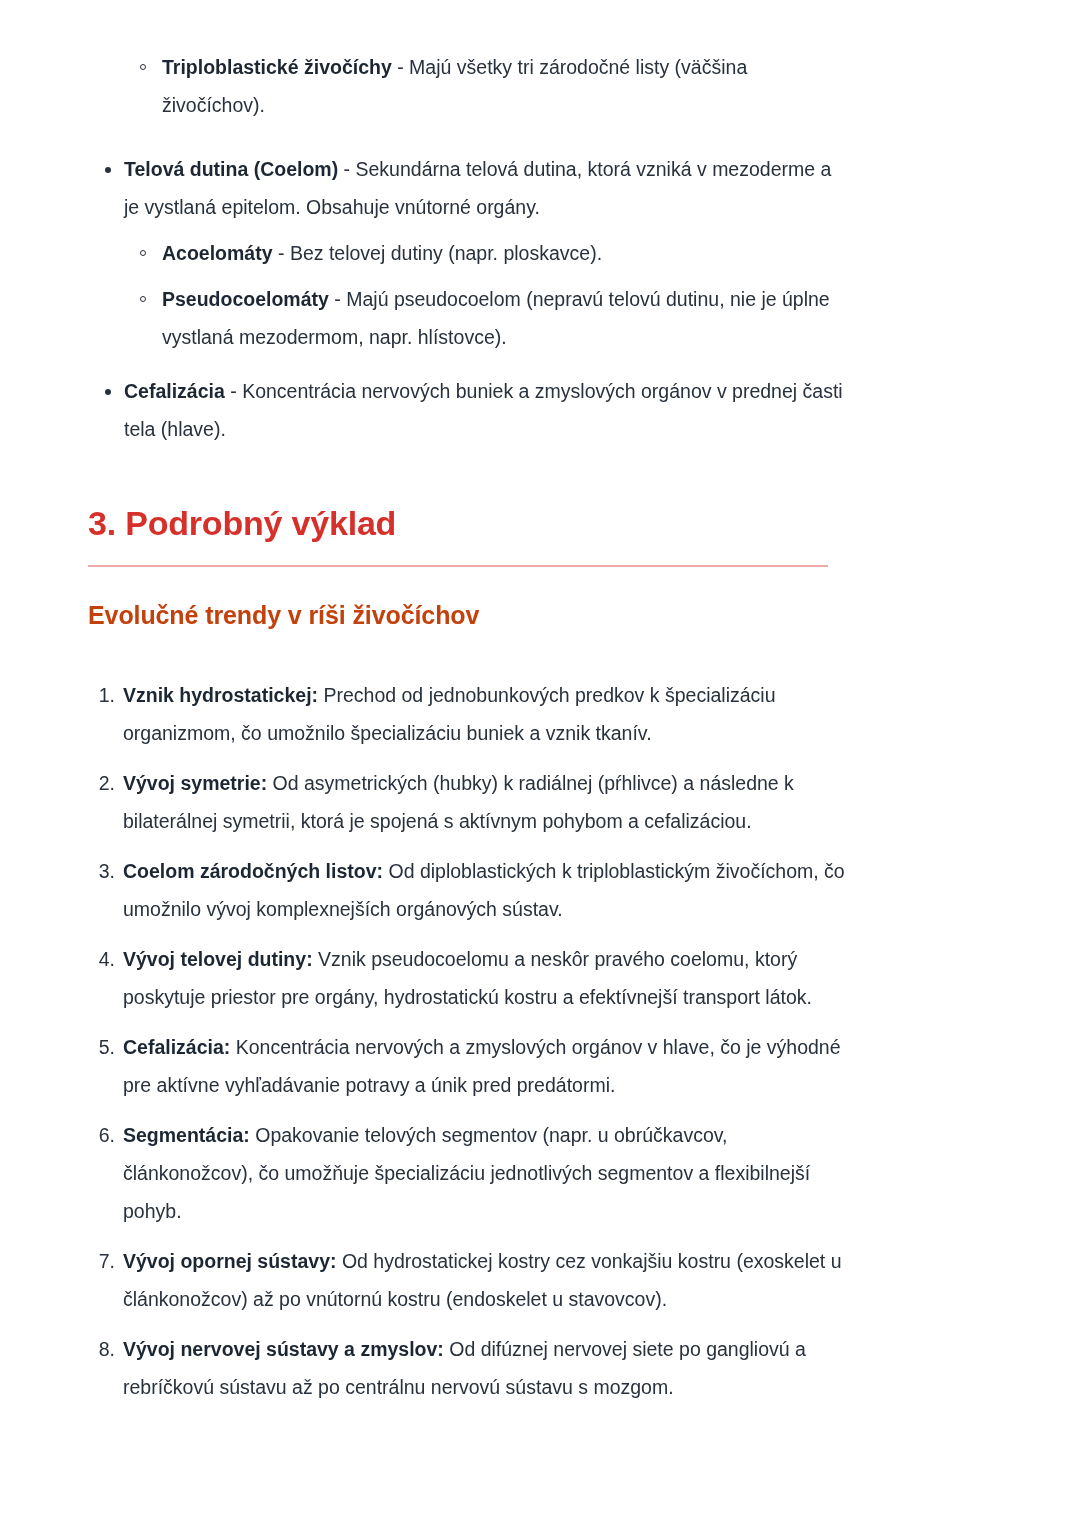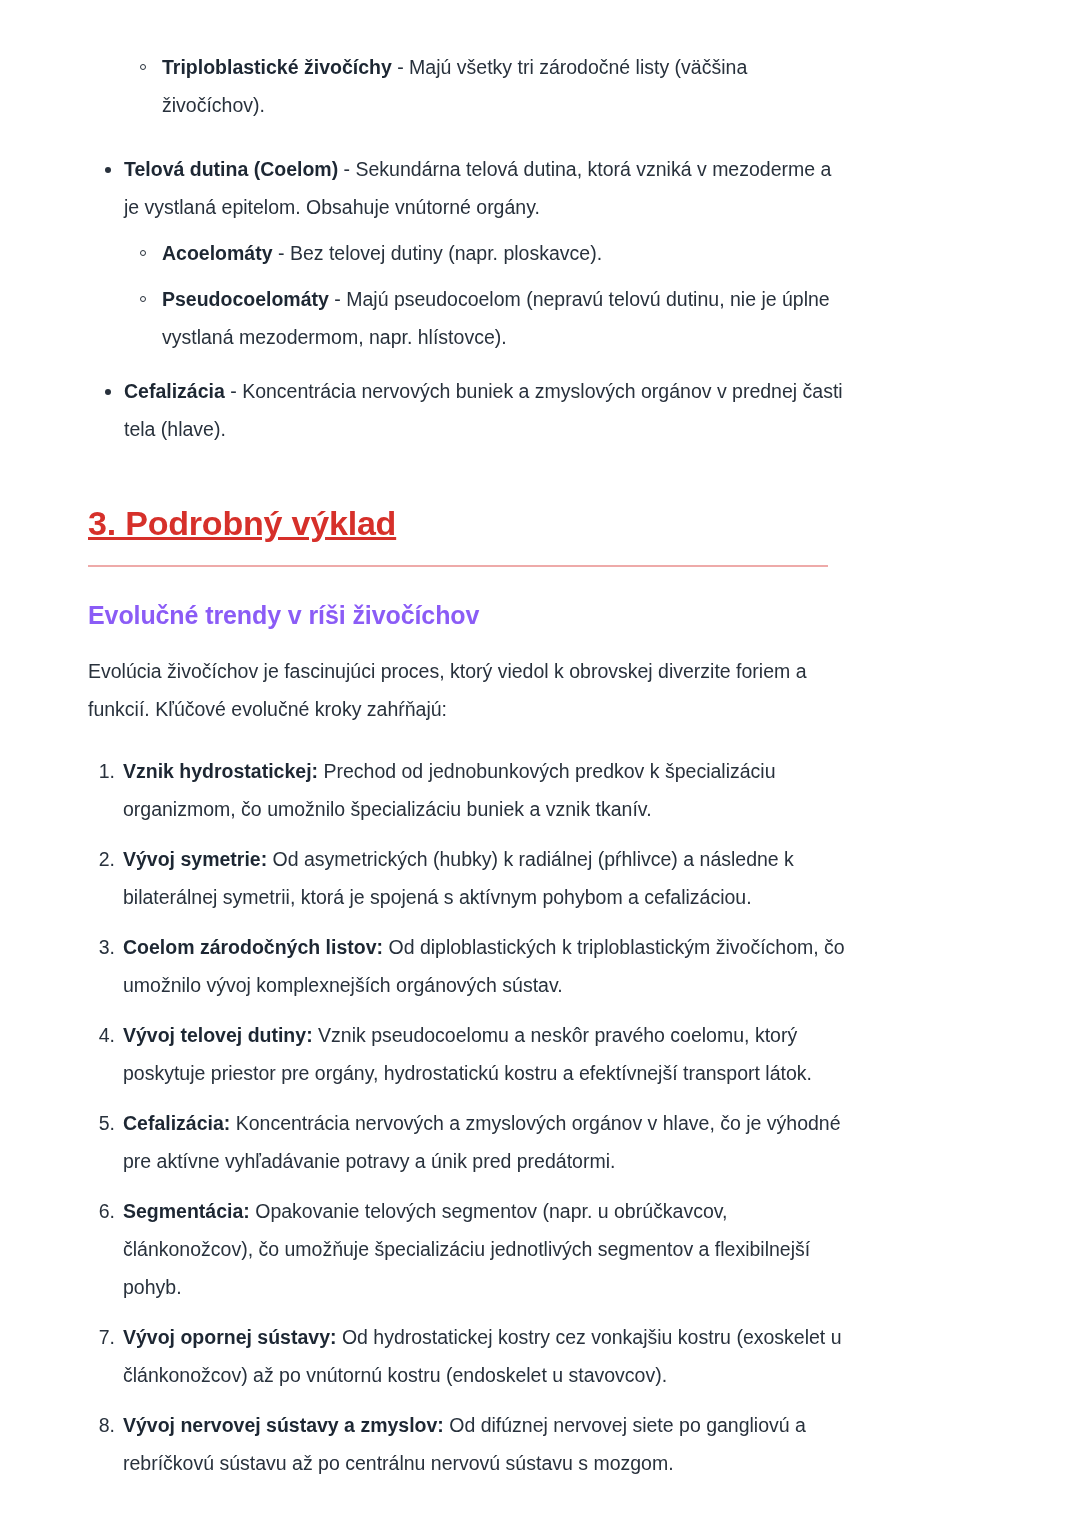--- a/index.html
+++ b/index.html
@@ -115,32 +115,31 @@
     box-sizing: border-box;
   }
 
   
   h2.section-title {
     margin: 0;
     color: #d6302a;
     font-size: 34px;
     font-weight: 700;
     letter-spacing: -0.2px;
-    text-decoration: underline;
   }
   .rule {
     width: 740px;
     height: 2px;
     background: #eeaaa9;
     margin: 0;
     border: 0;
   }
   h3.sub-title {
     margin: 0;
-    color: #8b5cf6;
+    color: #c2410c;
     font-size: 25px;
     font-weight: 700;
     letter-spacing: -0.1px;
   }
 
   
   ol.steps {
     list-style: none;
     margin: 0;
     padding: 0;
@@ -232,21 +231,20 @@
 
     <div style="height:22px"></div>
     <hr class="rule">
 
     <div style="height:34px"></div>
 
     <h3 class="sub-title">Evolučné trendy v ríši živočíchov</h3>
 
     <div style="height:22px"></div>
 
-    <p class="body-text" style="margin:0">Evolúcia živočíchov je fascinujúci proces, ktorý viedol k obrovskej diverzite foriem a funkcií. Kľúčové evolučné kroky zahŕňajú:</p>
 
     <div class="gap-e"></div>
 
     <ol class="steps">
       <li>
         <span class="num">1.</span>
         <span class="body-text"><span class="b">Vznik hydrostatickej:</span><span> Prechod od jednobunkových predkov k špecializáciu organizmom, čo umožnilo špecializáciu buniek a vznik tkanív.</span></span>
       </li>
       <li>
         <span class="num">2.</span>

